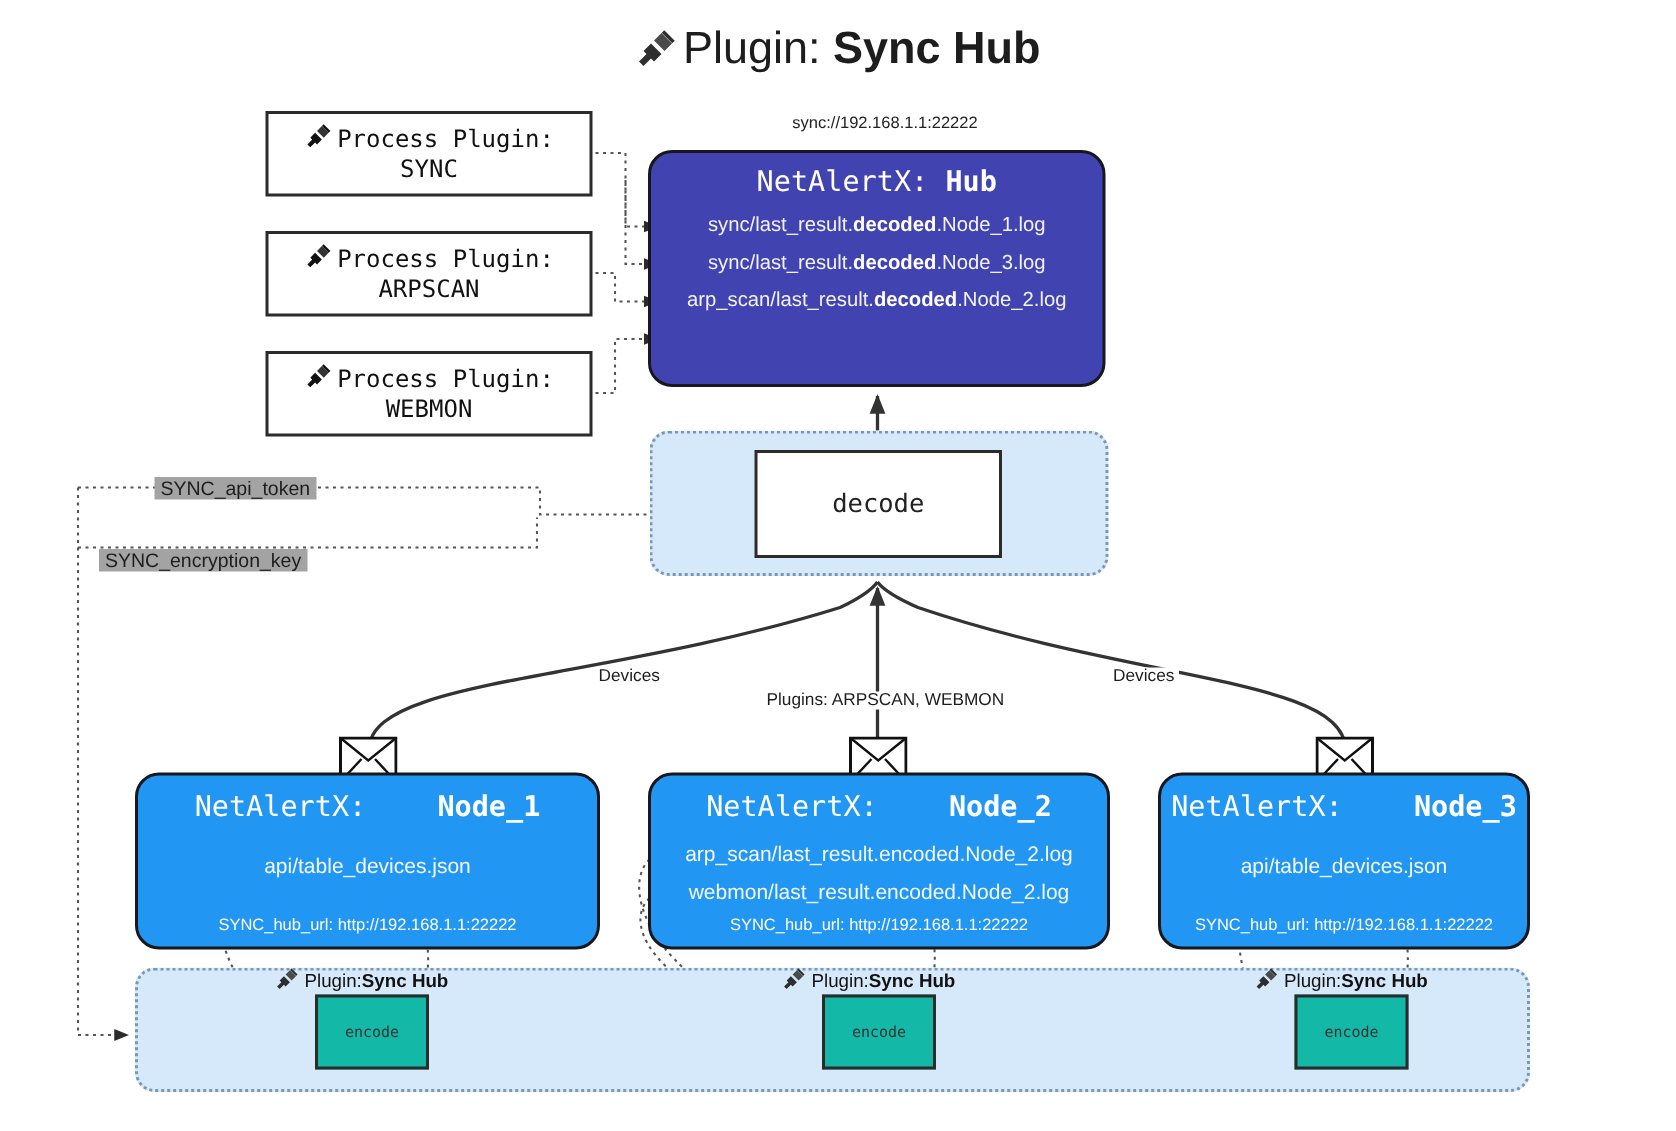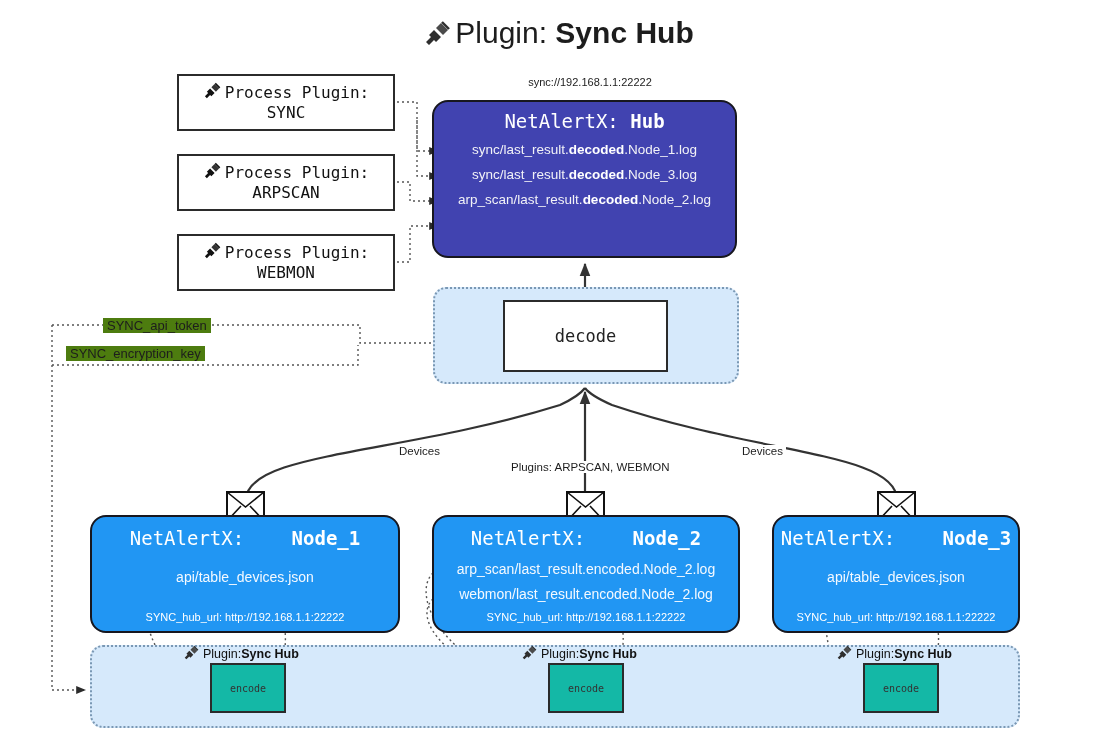--- a/index.html
+++ b/index.html
@@ -116,26 +116,26 @@
     font-family: "DejaVu Sans Mono", monospace;
     font-size: 17px;
     color: #222;
   }
 
   
   .secret-label {
     position: absolute;
     font-size: 13px;
     color: #1d1d1d;
-    background: #4d7c0f;
+    background: #a3a3a3;
     padding: 0 4px;
     white-space: nowrap;
   }
   #lbl-api-token { left: 103px; top: 318px; }
-  #lbl-enc-key   { left: 66px;  top: 346px; }
+  #lbl-enc-key   { left: 66px;  top: 366px; }
 
   
   .edge-label {
     position: absolute;
     font-size: 11.5px;
     color: #1d1d1d;
     background: #ffffff;
     padding: 0 3px;
     white-space: nowrap;
   }

